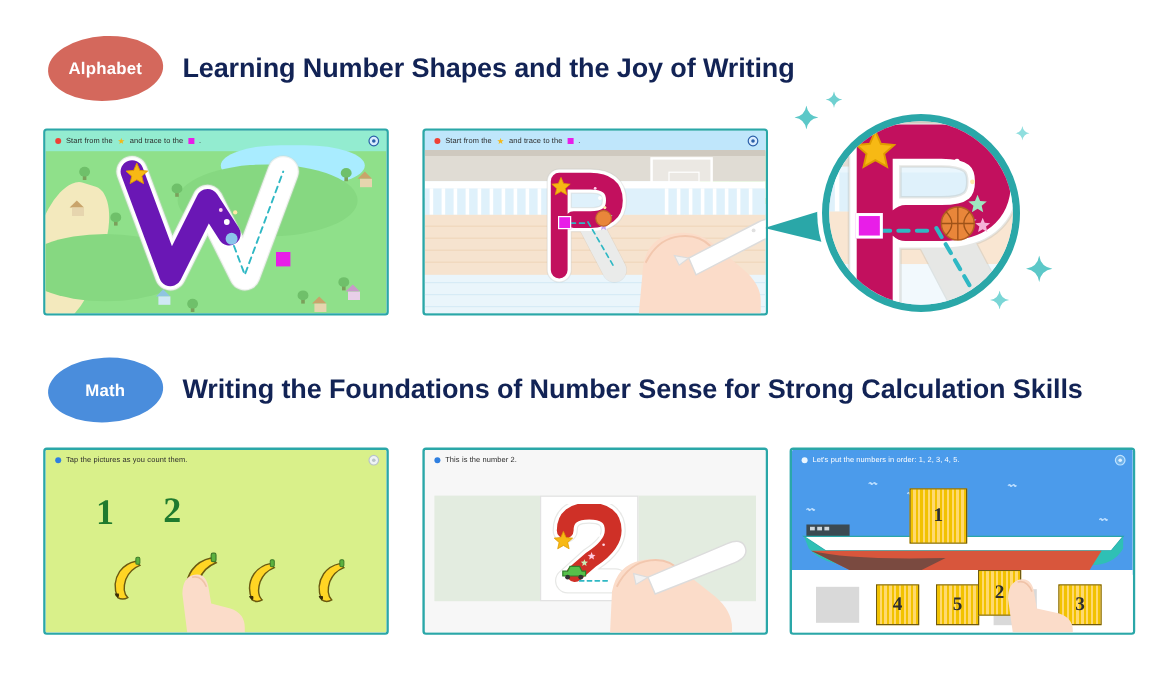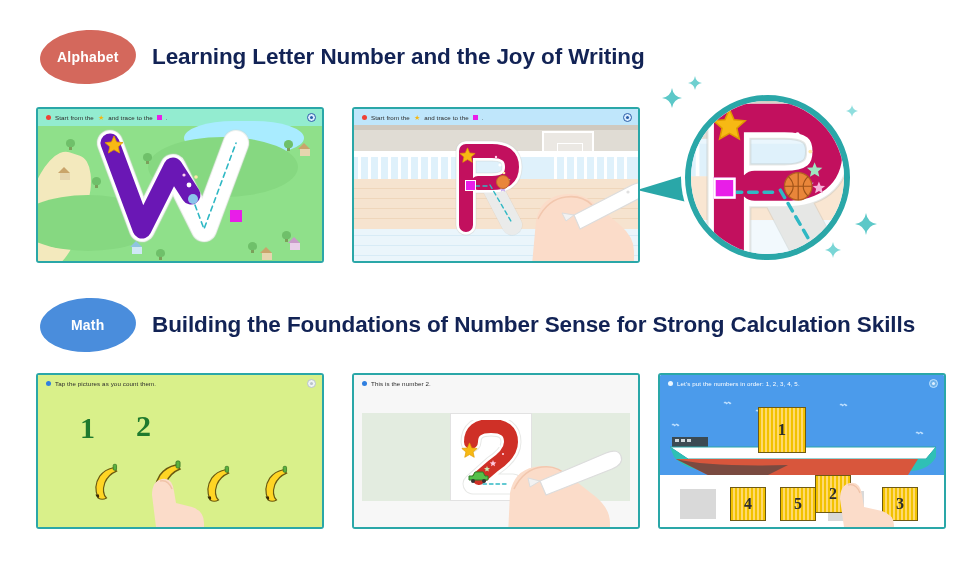--- a/index.html
+++ b/index.html
@@ -167,21 +167,21 @@
 </style>
 </head>
 <body>
 
 <div class="page">
 
   <div class="section-head" id="head-alphabet">
     <div class="badge badge-alphabet">
       <span>Alphabet</span>
     </div>
-    <div class="sec-title">Learning Letter Number and the Joy of Writing</div>
+    <div class="sec-title">Learning Number Shapes and the Joy of Writing</div>
   </div>
 
   <div class="card" id="card-w">
     <div class="scene-field">
       <div class="field-sky"></div>
       <div class="pond"></div>
       <div class="road"></div>
       <div class="hill" style="left:110px;top:28px;width:150px;height:60px;background:#86d881;"></div>
       <div class="hill" style="left:-20px;top:86px;width:140px;height:56px;background:#86d881;"></div>
       <div class="tree" style="left:28px;top:30px;"></div>
@@ -383,21 +383,21 @@
     <path d="M10 0 Q11.3 8.7 20 10 Q11.3 11.3 10 20 Q8.7 11.3 0 10 Q8.7 8.7 10 0Z" fill="#7ad6d6"></path>
   </svg>
   <svg class="sparkle" style="left:846px;top:105px;" width="12" height="12" viewBox="0 0 20 20">
     <path d="M10 0 Q11.3 8.7 20 10 Q11.3 11.3 10 20 Q8.7 11.3 0 10 Q8.7 8.7 10 0Z" fill="#8fdede"></path>
   </svg>
 
   <div class="section-head" id="head-math">
     <div class="badge badge-math">
       <span>Math</span>
     </div>
-    <div class="sec-title">Building the Foundations of Number Sense for Strong Calculation Skills</div>
+    <div class="sec-title">Writing the Foundations of Number Sense for Strong Calculation Skills</div>
   </div>
 
   <div class="card" id="card-count">
     <div class="scene-count">
       <div class="count-num" style="left:42px;top:38px;">1</div>
       <div class="count-num" style="left:98px;top:36px;">2</div>
 
       <svg class="banana" style="left:50px;top:86px;" viewBox="0 0 50 50">
         <path d="M12 44 Q6 30 14 18 Q20 10 30 8 L34 12 Q24 16 20 26 Q16 38 22 44 Q17 47 12 44Z" fill="#ffd524" stroke="#6b5a10" stroke-width="1.4"></path>
         <path d="M12 44 Q9 42 9 40 L13 40 Q14 43 12 44Z" fill="#3a2d08"></path>

